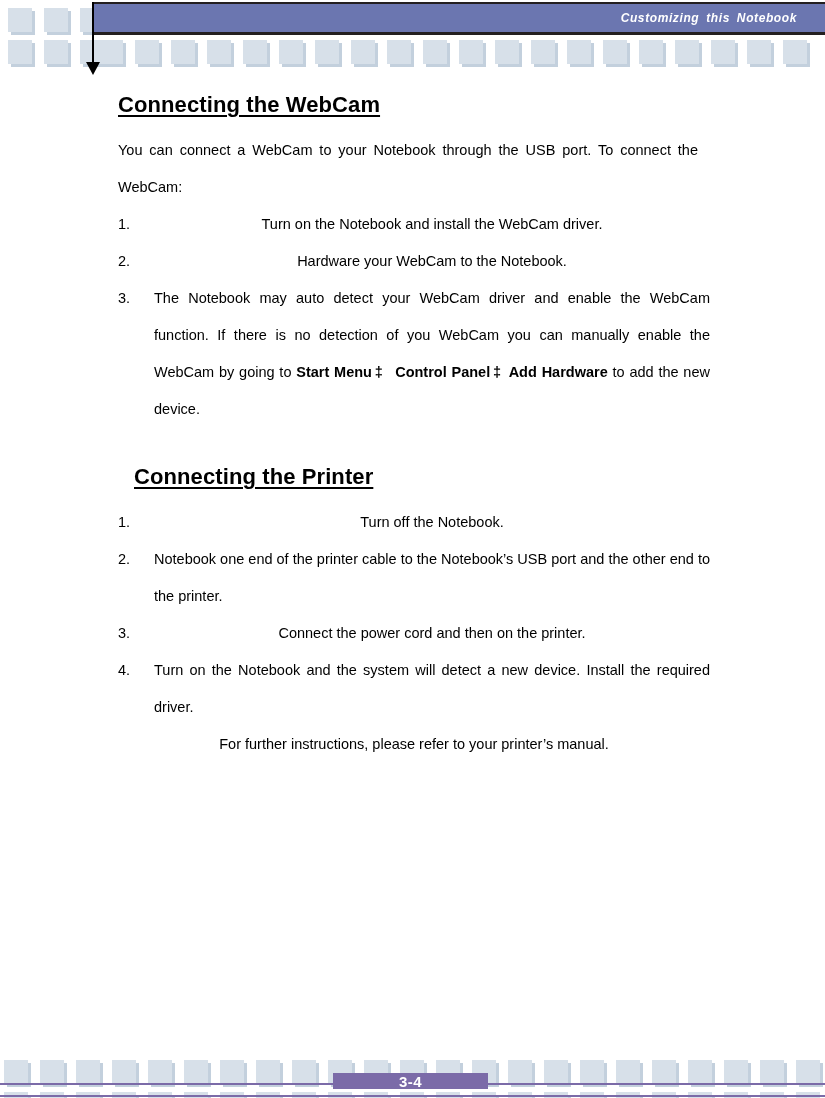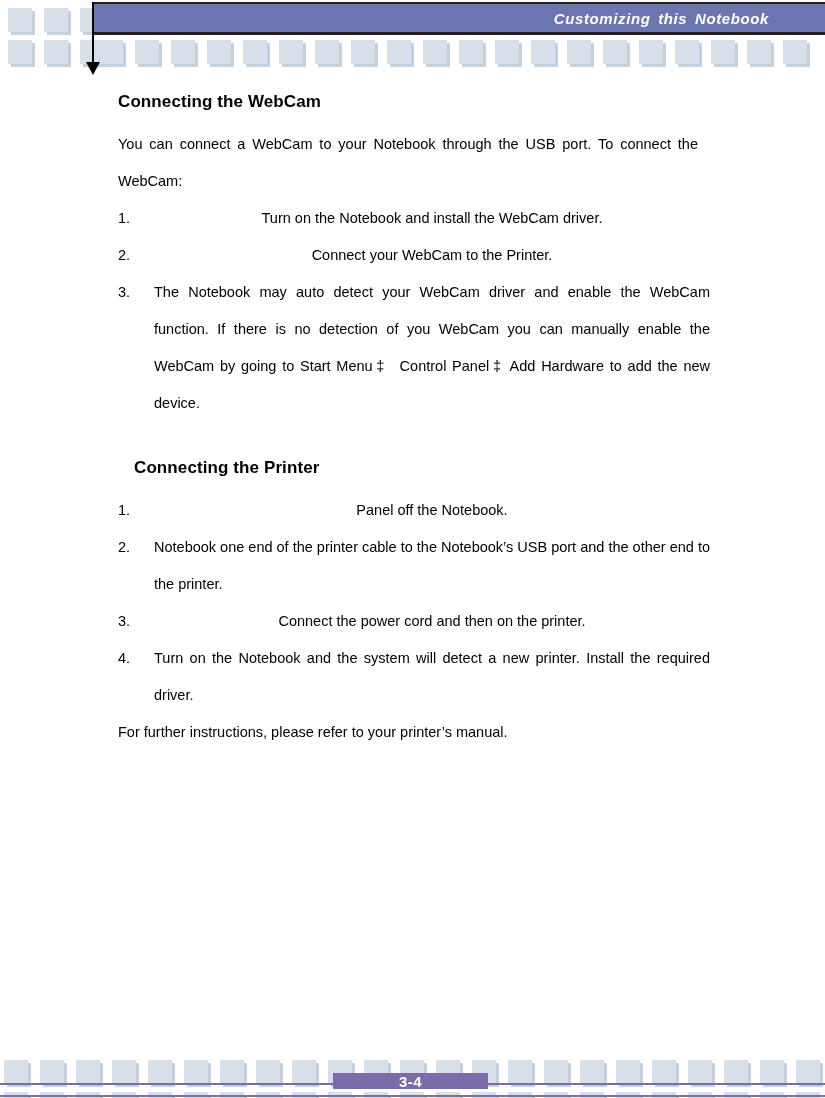--- a/index.html
+++ b/index.html
@@ -34,24 +34,24 @@
     border-bottom: 3px solid #231F20;
     box-sizing: border-box;
     display: flex;
     align-items: center;
     justify-content: flex-end;
   }
   .header-title {
     color: #ffffff;
     font-weight: bold;
     font-style: italic;
-    font-size: 15px;
+    font-size: 12px;
     letter-spacing: 0.6px;
     word-spacing: 3px;
-    padding-right: 56px;
+    padding-right: 28px;
     white-space: nowrap;
   }
 
   
   .sq-row {
     position: absolute;
     display: flex;
   }
   .sq {
     background: #D7E0E9;
@@ -107,24 +107,25 @@
   }
 
   
   .content {
     position: absolute;
     left: 118px;
     top: 92px;
     width: 592px;
   }
   h2.section-heading {
-    font-size: 17px;
+    font-size: 22px;
     font-weight: bold;
     margin: 0 0 14px 0;
     padding: 0;
+    text-decoration: underline;
     text-underline-offset: 3px;
     letter-spacing: 0.1px;
   }
   h2.section-heading.second {
     margin-top: 36px;
     margin-left: 16px;
   }
   p.body-text {
     font-size: 14.5px;
     line-height: 37px;
@@ -146,29 +147,29 @@
   .li-num {
     width: 36px;
     flex: none;
   }
   .li-text {
     flex: 1;
     text-align: justify;
     text-justify: inter-word;
   }
   .li-text.nojustify { text-align: center; }
-  b.strong { font-weight: normal; }
+  b.strong { font-weight: bold; }
   .arrow-glyph {
     font-weight: bold;
     padding: 0 2px;
   }
   .closing-text {
     font-size: 14.5px;
     line-height: 37px;
-    text-align: left;
+    text-align: center;
     margin: 0;
   }
 
   
   .footer-zone {
     position: absolute;
     left: 0;
     bottom: 0;
     width: 825px;
     height: 48px;
@@ -274,47 +275,47 @@
 
   <p class="body-text">You can connect a WebCam to your Notebook through the USB port.   To connect the WebCam:</p>
 
   <ul class="ol-list">
     <li class="li-row">
       <span class="li-num">1.</span>
       <span class="li-text nojustify">Turn on the Notebook and install the WebCam driver.</span>
     </li>
     <li class="li-row">
       <span class="li-num">2.</span>
-      <span class="li-text nojustify">Connect your WebCam to the Printer.</span>
+      <span class="li-text nojustify">Hardware your WebCam to the Notebook.</span>
     </li>
     <li class="li-row">
       <span class="li-num">3.</span>
       <span class="li-text"><span>The Notebook may auto detect your WebCam driver and enable the WebCam function.   If there is no detection of you WebCam you can manually enable the WebCam by going to </span><b class="strong">Start Menu</b><b class="strong arrow-glyph">‡</b>&nbsp; <b class="strong">Control Panel</b><b class="strong arrow-glyph">‡</b> <b class="strong">Add Hardware</b><span> to add the new device.</span></span>
     </li>
   </ul>
 
   <h2 class="section-heading second">Connecting the Printer</h2>
 
 
   <ul class="ol-list">
     <li class="li-row">
       <span class="li-num">1.</span>
-      <span class="li-text nojustify">Panel off the Notebook.</span>
+      <span class="li-text nojustify">Turn off the Notebook.</span>
     </li>
     <li class="li-row">
       <span class="li-num">2.</span>
       <span class="li-text">Notebook one end of the printer cable to the Notebook’s USB port and the other end to the printer.</span>
     </li>
     <li class="li-row">
       <span class="li-num">3.</span>
       <span class="li-text nojustify">Connect the power cord and then on the printer.</span>
     </li>
     <li class="li-row">
       <span class="li-num">4.</span>
-      <span class="li-text">Turn on the Notebook and the system will detect a new printer.   Install the required driver.</span>
+      <span class="li-text">Turn on the Notebook and the system will detect a new device.   Install the required driver.</span>
     </li>
   </ul>
 
   <p class="closing-text">For further instructions, please refer to your printer’s manual.</p>
 </div>
 
 <div class="footer-zone">
   <div class="footer-sq-row">
     <div class="sq"></div>
     <div class="sq"></div>

